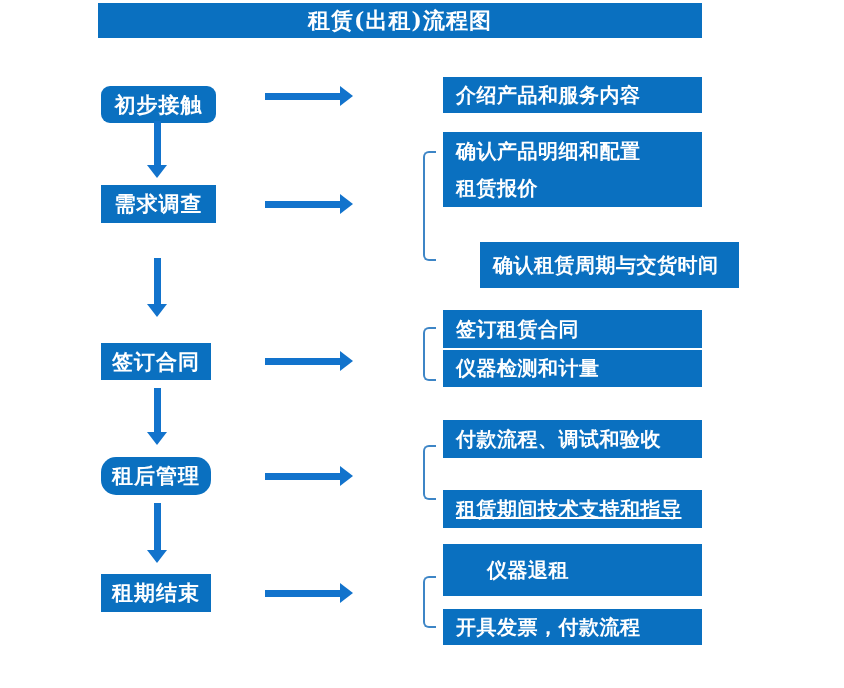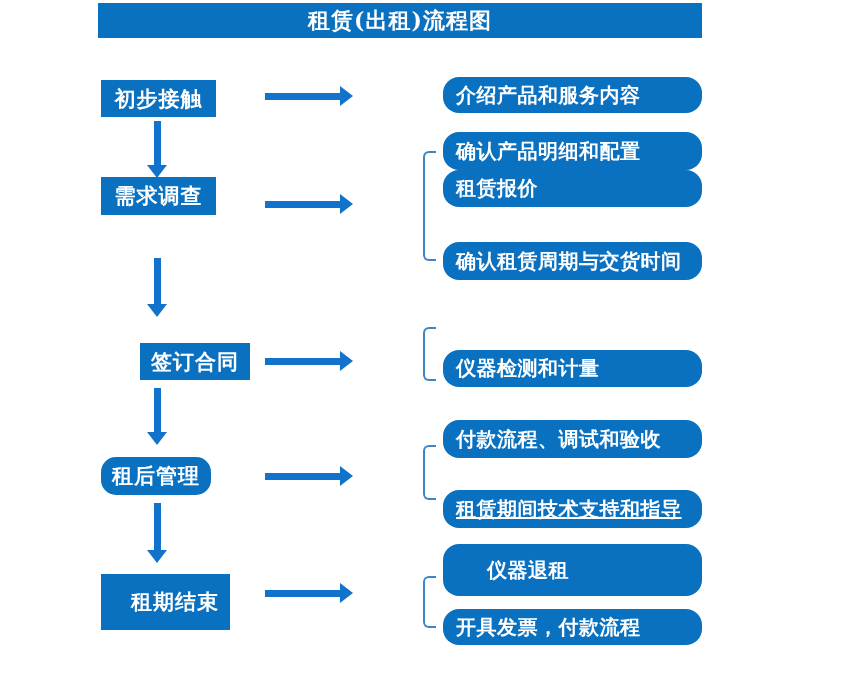--- a/index.html
+++ b/index.html
@@ -47,21 +47,20 @@
     background: var(--box-blue, #0a70c0);
     color: var(--text-white, #ffffff);
     font-size: 20px;
     font-weight: bold;
     display: flex;
     align-items: center;
     justify-content: flex-start;
     padding-left: 13px;
     box-sizing: border-box;
     letter-spacing: 0.5px;
-    border-radius: 16px;
   }
   
   .v-arrow { position: absolute; left: 147px; width: 21px; }
   .v-arrow .shaft {
     position: absolute; left: 7px; top: 0; bottom: 11px; width: 7px;
     background: var(--arrow-blue, #1273cc);
   }
   .v-arrow .head {
     position: absolute; left: 0; bottom: 0;
     width: 0; height: 0;
@@ -94,25 +93,25 @@
     background: transparent;
   }
 </style>
 </head>
 <body>
 
 <div class="canvas">
 
   <div class="title-bar">租赁(出租)流程图</div>
 
-  <div class="step-box" style="top:80px;  width:115px; height:37px;">初步接触</div>
-  <div class="step-box" style="top:177px; width:115px; height:38px;">需求调查</div>
-  <div class="step-box" style="top:343px; width:110px; height:37px;margin-left:39px;">签订合同</div>
+  <div class="step-box" style="top:86px;  width:115px; height:37px;border-radius:9px;">初步接触</div>
+  <div class="step-box" style="top:185px; width:115px; height:38px;">需求调查</div>
+  <div class="step-box" style="top:343px; width:110px; height:37px;">签订合同</div>
   <div class="step-box" style="top:457px; width:110px; height:38px;border-radius:15px;">租后管理</div>
-  <div class="step-box" style="top:574px; width:110px; height:56px;padding-left:19px;">租期结束</div>
+  <div class="step-box" style="top:574px; width:110px; height:38px;">租期结束</div>
 
   <div class="v-arrow" style="top:121px; height:57px;">
     <div class="shaft"></div>
     <div class="head"></div>
   </div>
   <div class="v-arrow" style="top:258px; height:59px;">
     <div class="shaft"></div>
     <div class="head"></div>
   </div>
   <div class="v-arrow" style="top:388px; height:57px;">
@@ -146,20 +145,21 @@
   </div>
 
   <div class="bracket" style="top:151px; height:110px;"></div>
   <div class="bracket" style="top:327px; height:54px;"></div>
   <div class="bracket" style="top:445px; height:55px;"></div>
   <div class="bracket" style="top:576px; height:52px;"></div>
 
   <div class="detail-box" style="top:77px;  height:36px;">介绍产品和服务内容</div>
   <div class="detail-box" style="top:132px; height:38px;">确认产品明细和配置</div>
   <div class="detail-box" style="top:170px; height:37px;">租赁报价</div>
-  <div class="detail-box" style="top:242px; height:38px;">确认租赁周期与交货时间</div>
+  <div class="detail-box" style="top:242px; height:46px;margin-left:37px;">确认租赁周期与交货时间</div>
+  <div class="detail-box" style="top:310px; height:38px;">签订租赁合同</div>
   <div class="detail-box" style="top:350px; height:37px;">仪器检测和计量</div>
   <div class="detail-box" style="top:420px; height:38px;">付款流程、调试和验收</div>
   <div class="detail-box" style="top:490px; height:38px;text-decoration:underline;">租赁期间技术支持和指导</div>
   <div class="detail-box" style="top:544px; height:52px;padding-left:44px;">仪器退租</div>
   <div class="detail-box" style="top:609px; height:36px;">开具发票，付款流程</div>
 
 </div>
 
 </body></html>

